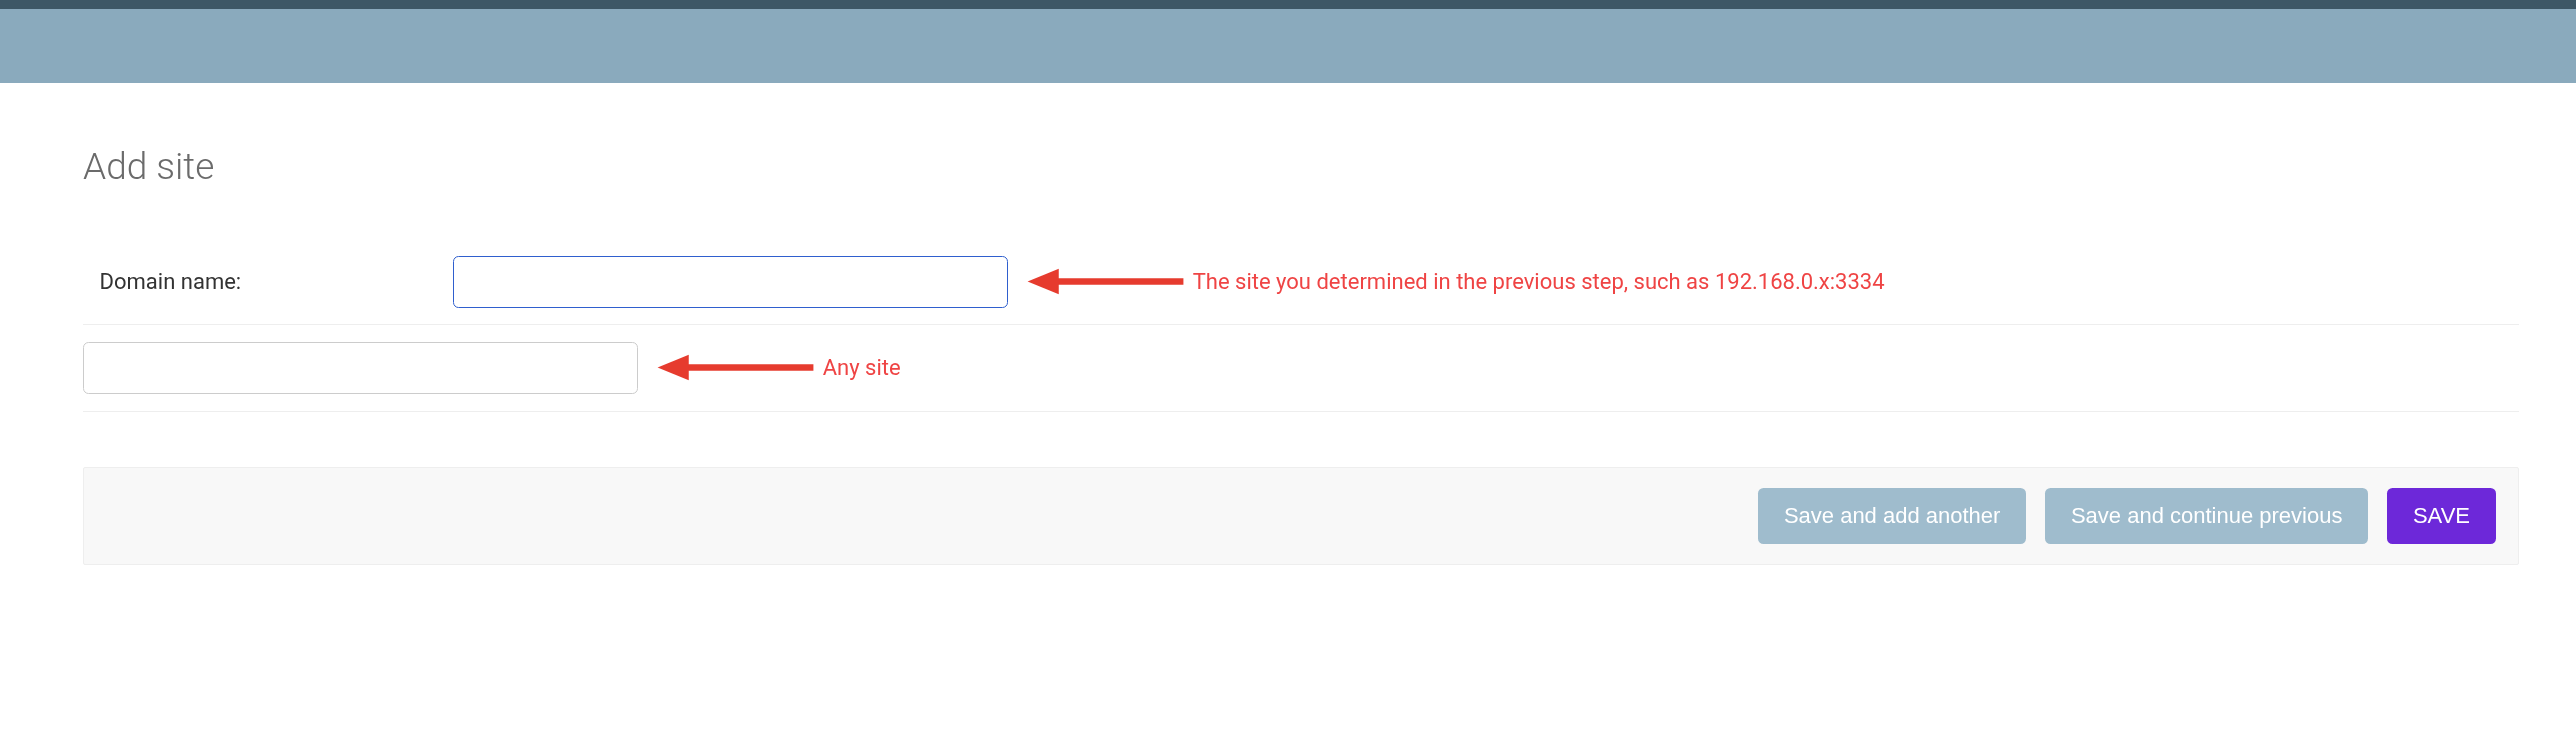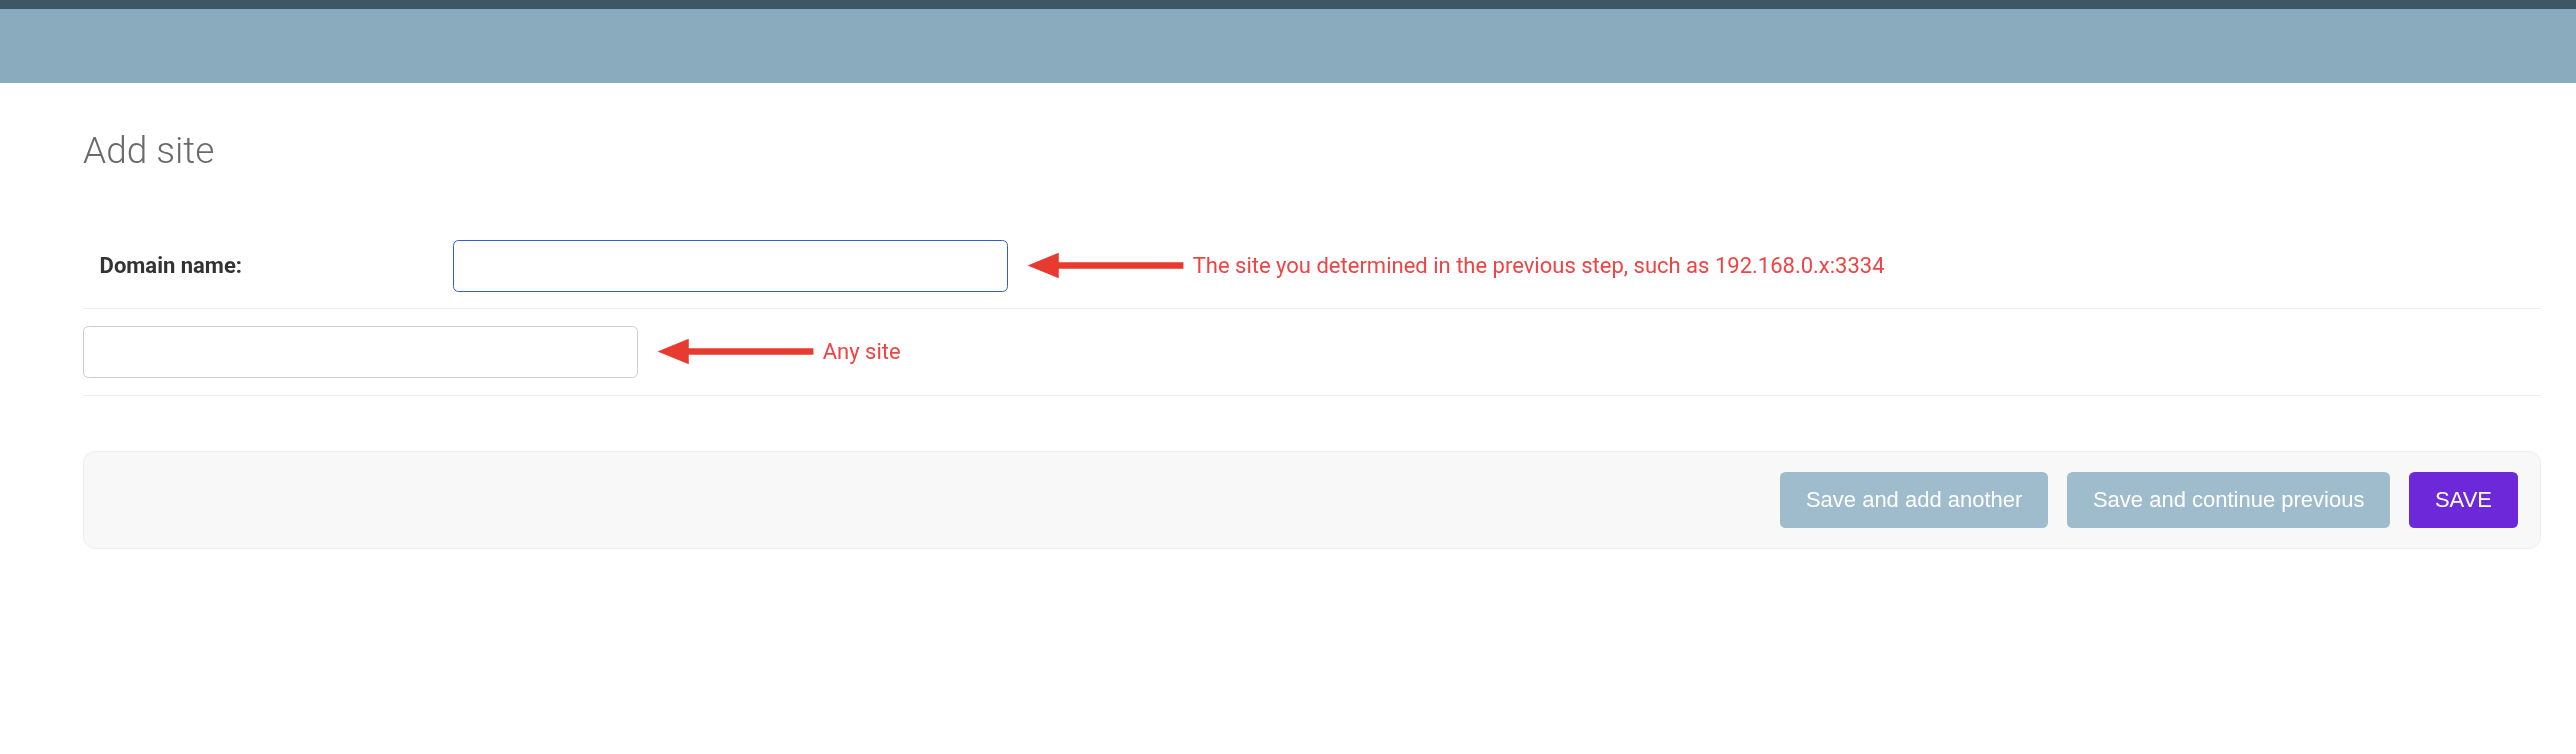--- a/index.html
+++ b/index.html
@@ -11,41 +11,42 @@
   }
   .top-bar-dark {
     height: 9.2px;
     background: #3d5766;
   }
   .top-bar-light {
     height: 74px;
     background: #8aaabd;
   }
   .content {
-    padding: 46px 35px 37px 83px;
+    padding: 46px 57px 37px 83px;
     position: relative;
+    margin-top: 16px;
   }
   .page-title {
     font-size: 37px;
     font-weight: 300;
     color: #6b6b6b;
     margin-bottom: 51px;
   }
   .form-row {
     display: flex;
     align-items: center;
     padding: 16.6px 0;
     border-bottom: 0.9px solid #eee;
     position: relative;
   }
   .form-row:first-of-type { border-top: none; }
   .field-label {
     width: 370px;
     font-size: 22px;
-    font-weight: 700;
+    font-weight: 400;
     color: #333;
     padding-left: 16.6px;
   }
   .field-input {
     width: 555px;
     height: 52px;
     font-size: 20.3px;
     padding: 5.5px 11px;
     border: 0.9px solid #ccc;
     border-radius: 5.5px;
@@ -64,21 +65,21 @@
   }
   .annotation-text {
     color: #ef4444;
     font-size: 22px;
     margin-left: 9.2px;
   }
   .submit-row {
     margin-top: 55px;
     background: #f8f8f8;
     border: 0.9px solid #eee;
-    border-radius: 12px;
+    border-radius: 2px;
     padding: 20.3px 22px;
     display: flex;
     justify-content: flex-end;
     gap: 18.5px;
   }
   .btn {
     font-size: 22px;
     padding: 15px 26px;
     border: none;
     border-radius: 5.5px;

